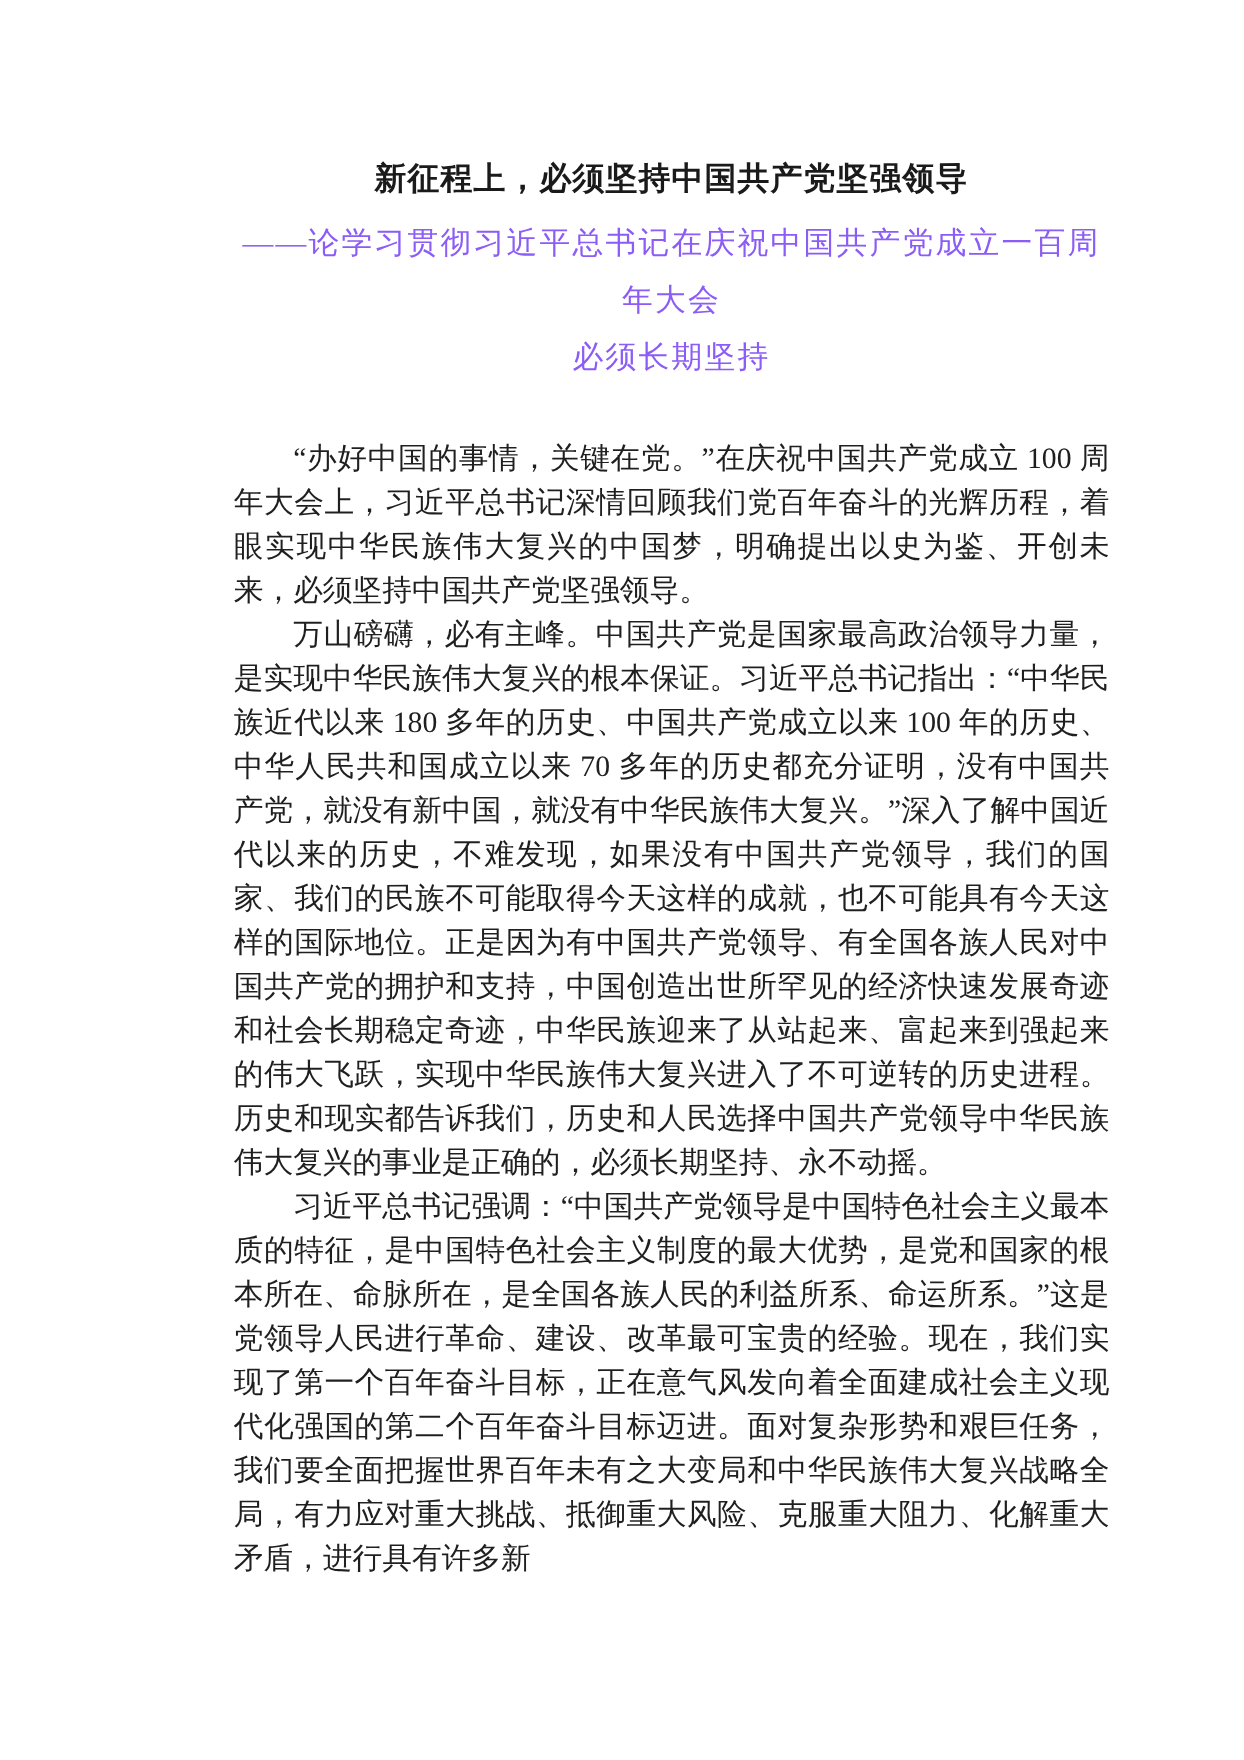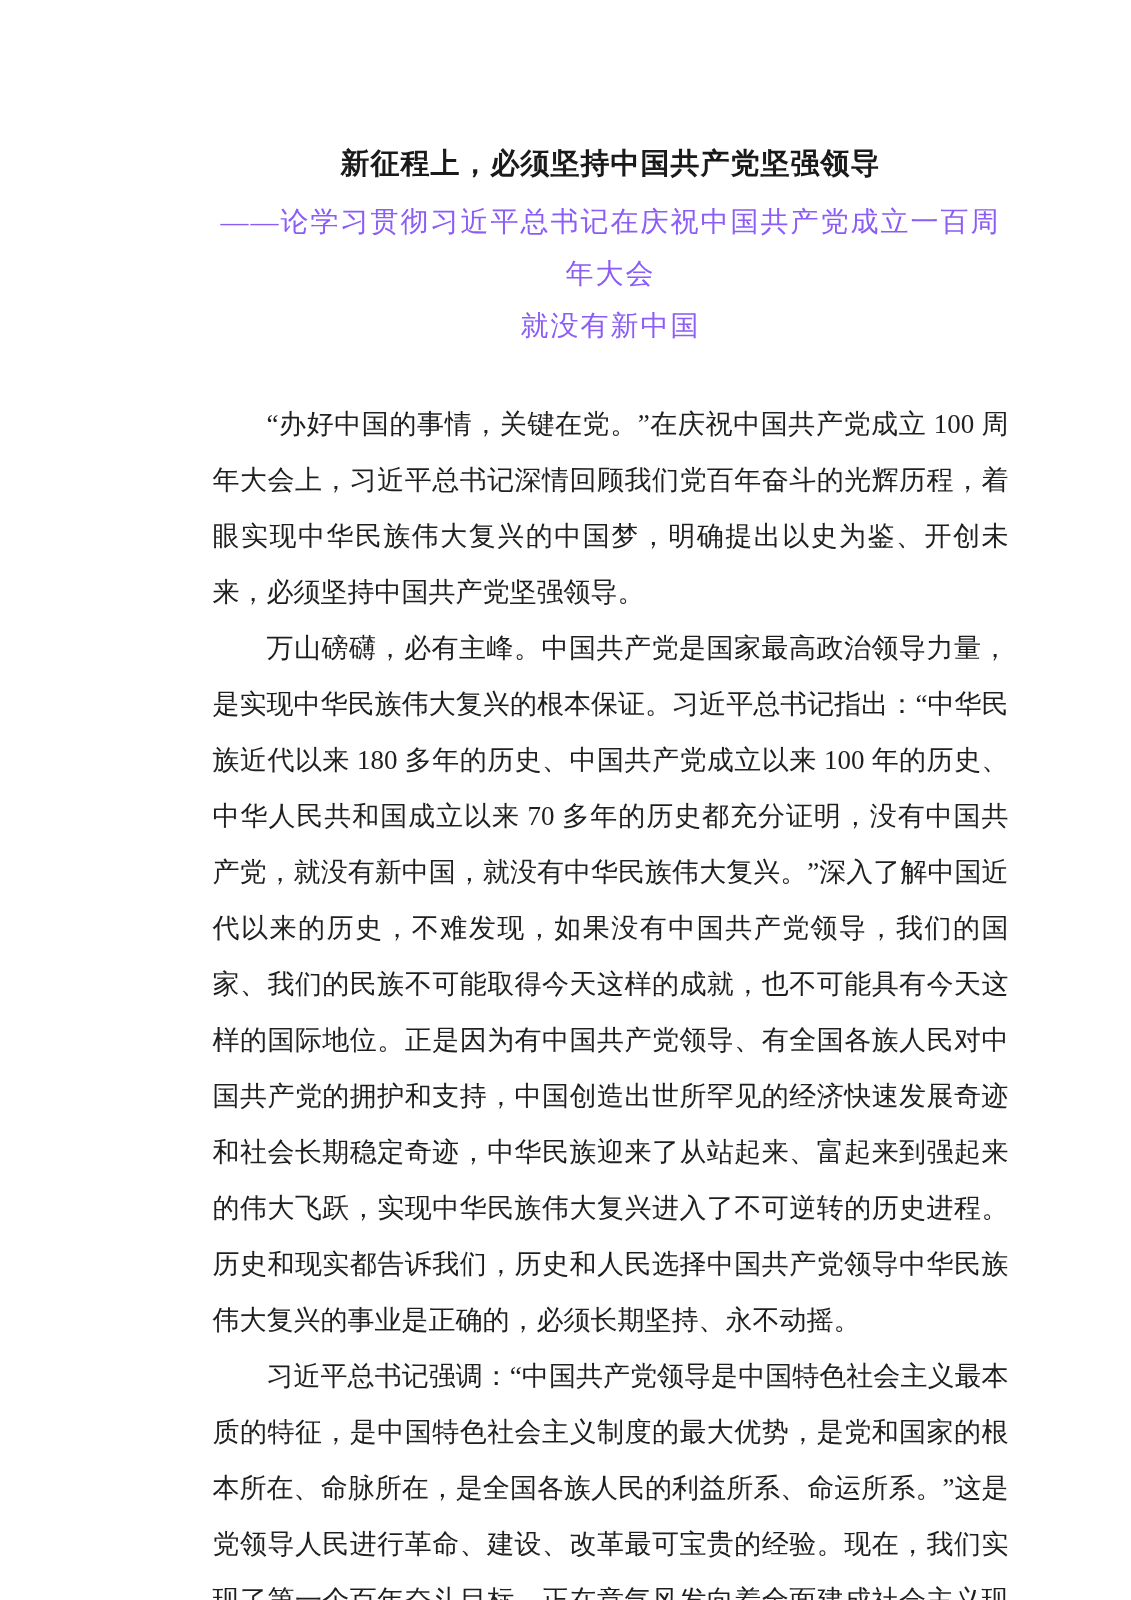--- a/index.html
+++ b/index.html
@@ -45,21 +45,21 @@
     line-height: 52px;
     letter-spacing: 2px;
     color: #8b5cf6;
   }
   .body-text {
     margin-top: 44px;
   }
   .body-text p {
     margin: 0;
     font-size: 27px;
-    line-height: 56px;
+    line-height: 40px;
     text-align: justify;
     text-justify: inter-ideograph;
     text-indent: 2em;
     color: #1f1f1f;
     word-break: break-all;
   }
   .page-number {
     position: absolute;
     left: 0;
     top: 1472px;
@@ -71,21 +71,21 @@
   }
 </style>
 </head>
 <body>
 
 <div class="page">
   <div class="content">
     <h1 class="doc-title">新征程上，必须坚持中国共产党坚强领导</h1>
     <h2 class="doc-subtitle">
       <span>——论学习贯彻习近平总书记在庆祝中国共产党成立一百周年大会</span><br>
-      <span>就没有新中国</span>
+      <span>必须长期坚持</span>
     </h2>
     <div class="body-text">
       <p>“办好中国的事情，关键在党。”在庆祝中国共产党成立 100 周年大会上，习近平总书记深情回顾我们党百年奋斗的光辉历程，着眼实现中华民族伟大复兴的中国梦，明确提出以史为鉴、开创未来，必须坚持中国共产党坚强领导。</p>
       <p>万山磅礴，必有主峰。中国共产党是国家最高政治领导力量，是实现中华民族伟大复兴的根本保证。习近平总书记指出：“中华民族近代以来 180 多年的历史、中国共产党成立以来 100 年的历史、中华人民共和国成立以来 70 多年的历史都充分证明，没有中国共产党，就没有新中国，就没有中华民族伟大复兴。”深入了解中国近代以来的历史，不难发现，如果没有中国共产党领导，我们的国家、我们的民族不可能取得今天这样的成就，也不可能具有今天这样的国际地位。正是因为有中国共产党领导、有全国各族人民对中国共产党的拥护和支持，中国创造出世所罕见的经济快速发展奇迹和社会长期稳定奇迹，中华民族迎来了从站起来、富起来到强起来的伟大飞跃，实现中华民族伟大复兴进入了不可逆转的历史进程。历史和现实都告诉我们，历史和人民选择中国共产党领导中华民族伟大复兴的事业是正确的，必须长期坚持、永不动摇。</p>
       <p>习近平总书记强调：“中国共产党领导是中国特色社会主义最本质的特征，是中国特色社会主义制度的最大优势，是党和国家的根本所在、命脉所在，是全国各族人民的利益所系、命运所系。”这是党领导人民进行革命、建设、改革最可宝贵的经验。现在，我们实现了第一个百年奋斗目标，正在意气风发向着全面建成社会主义现代化强国的第二个百年奋斗目标迈进。面对复杂形势和艰巨任务，我们要全面把握世界百年未有之大变局和中华民族伟大复兴战略全局，有力应对重大挑战、抵御重大风险、克服重大阻力、化解重大矛盾，进行具有许多新</p>
     </div>
   </div>
 </div>
 
 </body></html>

